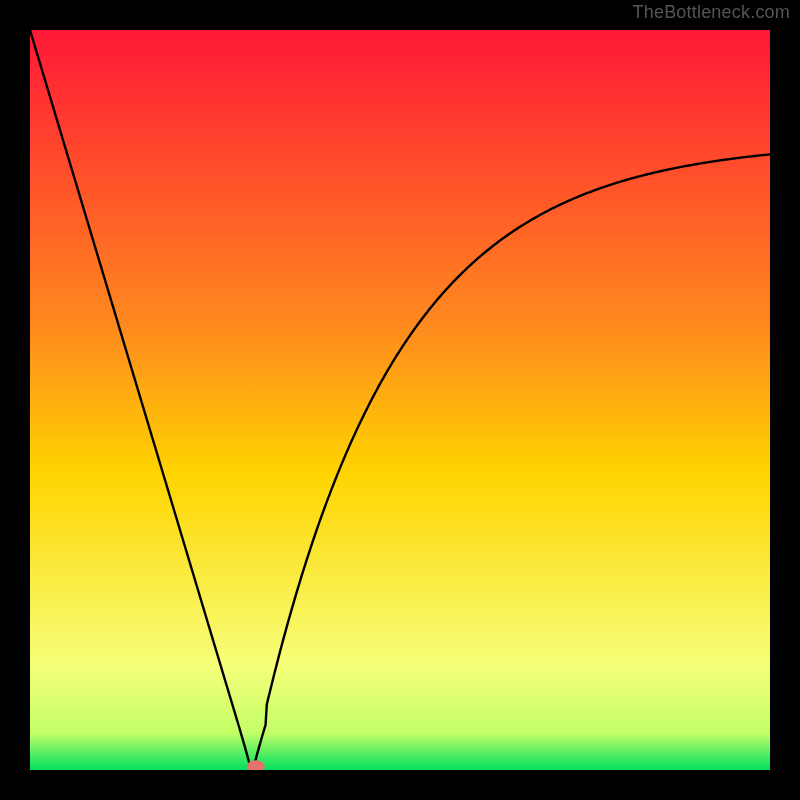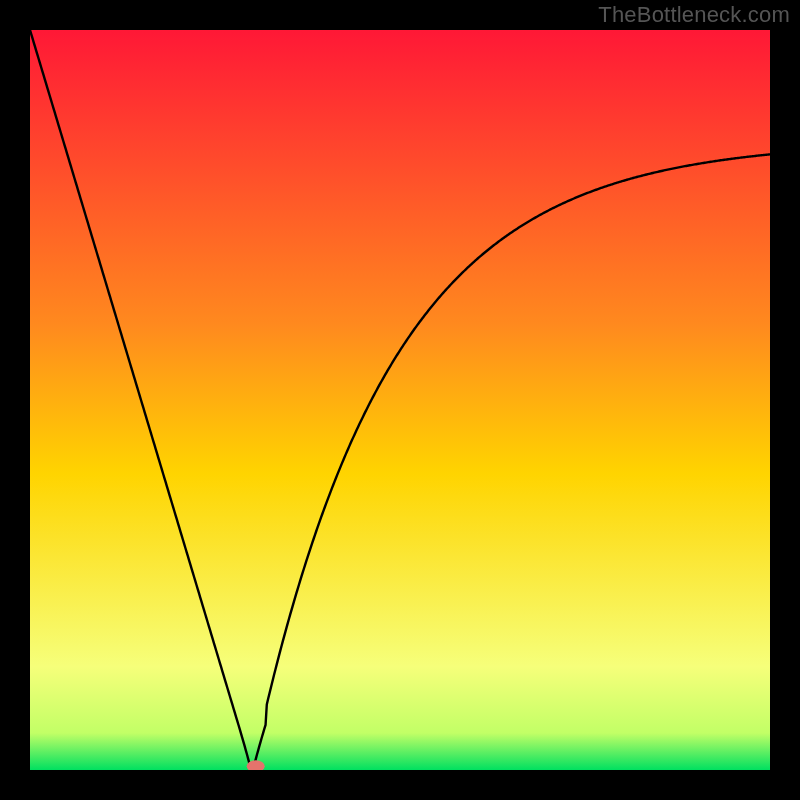--- a/index.html
+++ b/index.html
@@ -24,21 +24,21 @@
     top: 30px;
     left: 30px;
     width: 740px;
     height: 740px;
   }
   .watermark {
     position: absolute;
     top: 2px;
     right: 10px;
     color: #555;
-    font-size: 22px;
+    font-size: 18px;
     font-weight: 400;
     letter-spacing: 0.2px;
     user-select: none;
     text-align: right;
   }
   svg {
     display: block;
   }
 </style>
 </head>

